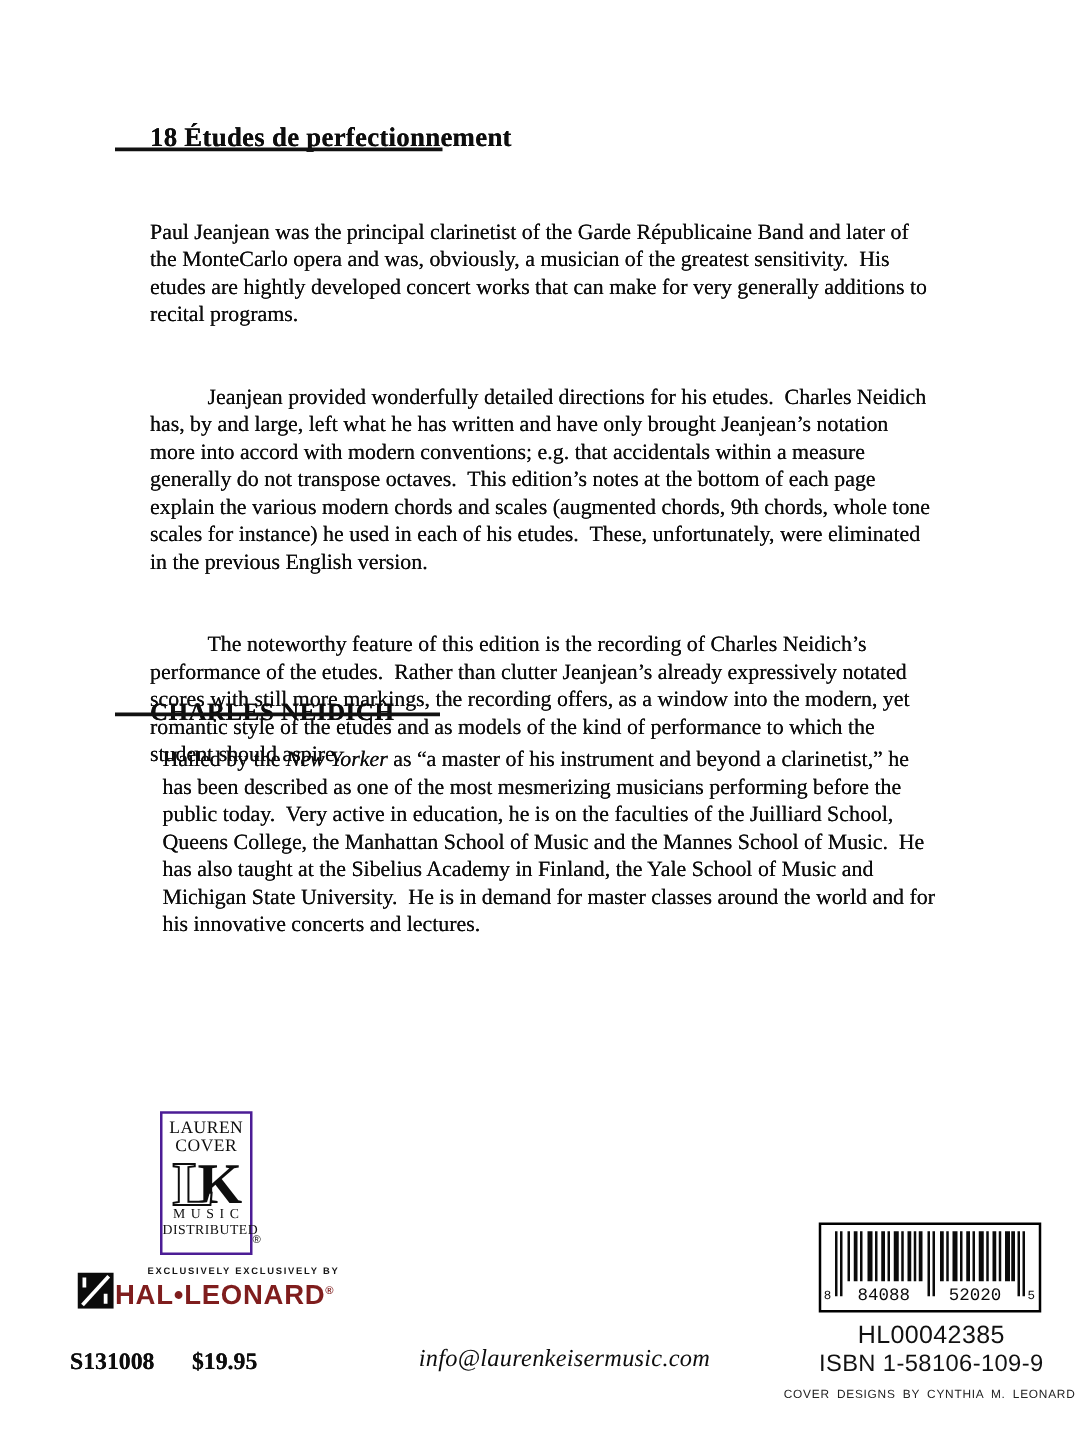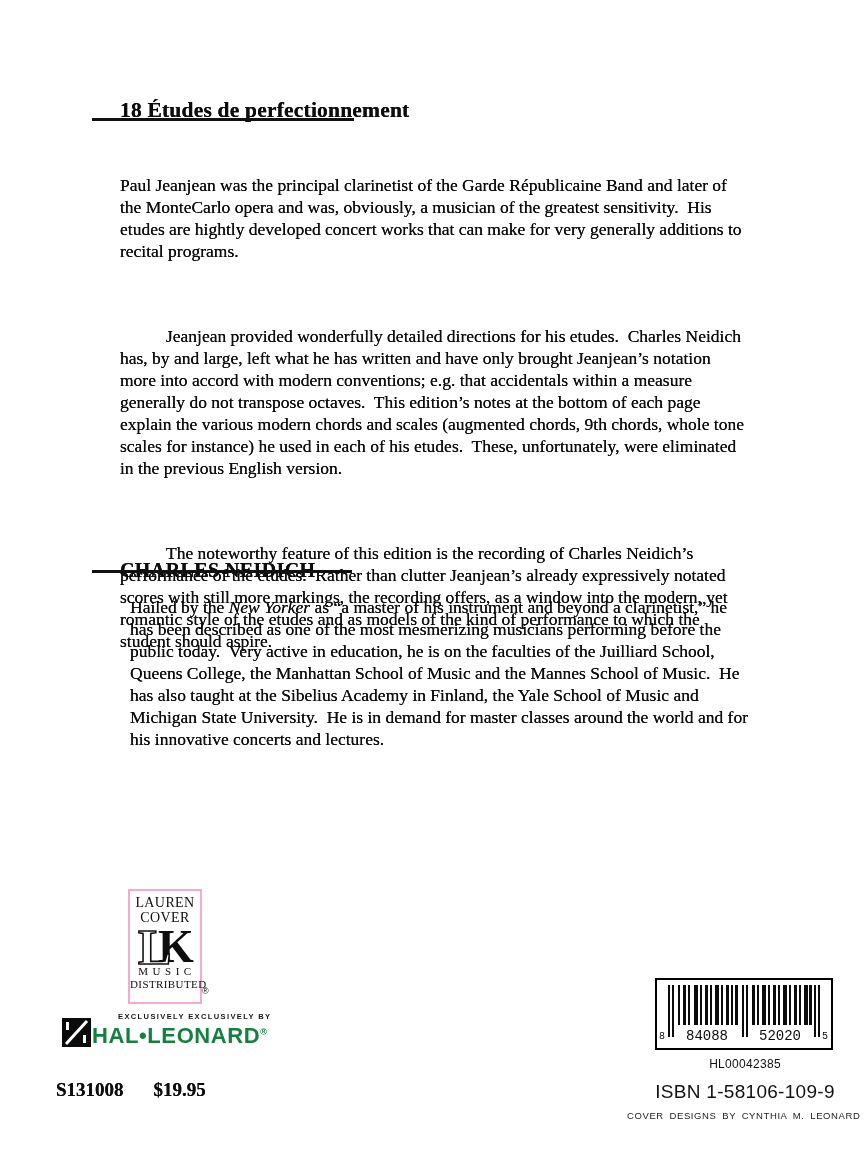--- a/index.html
+++ b/index.html
@@ -23,50 +23,50 @@
   .rule-neidich{left:92px;top:570px;width:260px;}
   .copy{
     position:absolute;left:120px;width:624px;
     font-size:17.5px;line-height:22px;
     text-shadow:0 0 .4px currentColor;
     white-space:pre-wrap;
   }
   .copy-etudes{top:130px;}
   .copy-neidich{top:552px;margin-left:10px;}
   .copy p{margin:0;}
-  .copy p.indent{text-indent:46px;margin-top:19px;}
+  .copy p.indent{text-indent:46px;}
   .sec-title-2{
     position:absolute;left:120px;top:542px;
     font-size:20px;font-weight:700;letter-spacing:0.4px;
     text-shadow:0 0 .5px currentColor;
   }
   i{font-style:italic;}
   
   .lk-box{
     position:absolute;left:128px;top:889px;
     width:70px;height:111px;
-    border:2px solid #f9a8d4;
+    border:2px solid #4c1d95;
     text-align:center;box-sizing:content-box;
   }
   .lk-top{padding-top:4px;font-size:14px;line-height:15px;letter-spacing:0.4px;}
   .lk-mono{display:block;margin:0 auto;}
   .lk-music{font-size:11px;letter-spacing:4.5px;line-height:12px;text-indent:4px;}
   .lk-pub{font-size:11px;letter-spacing:0.4px;line-height:15px;}
   .lk-reg{position:absolute;left:202px;top:986px;font-size:9px;font-family:"Liberation Sans",sans-serif;}
   
   .hl-square{position:absolute;left:62px;top:1018px;}
   .hl-distrib{
     position:absolute;left:118px;top:1012px;
     font-family:"Liberation Sans",sans-serif;
     font-size:7.5px;font-weight:700;letter-spacing:1.4px;color:#151515;
   }
   .hl-name{
     position:absolute;left:92px;top:1023px;
     font-family:"Liberation Sans",sans-serif;
-    font-size:22px;font-weight:700;letter-spacing:0.6px;color:#15803d;
+    font-size:22px;font-weight:700;letter-spacing:0.6px;color:#7f1d1d;
   }
   .hl-name sup{font-size:9px;vertical-align:8px;}
   
   .cat-row{
     position:absolute;left:56px;top:1079px;
     font-size:19px;font-weight:700;text-shadow:0 0 .5px currentColor;
   }
   .cat-row .catalog{margin-right:30px;text-align:center;}
   .email{
     position:absolute;left:335px;top:1077px;
@@ -78,21 +78,21 @@
     border:2px solid #000;background:#fff;
     display:flex;align-items:center;justify-content:center;
     box-sizing:border-box;
   }
   .bc-digit{font-family:"Liberation Mono",monospace;}
   .right-col{
     position:absolute;left:652px;width:186px;
     text-align:center;
     font-family:"Liberation Sans",sans-serif;color:#111;
   }
-  .hl-number{top:1057px;font-size:12px;letter-spacing:0.3px;}
+  .hl-number{top:1057px;font-size:20px;letter-spacing:0.3px;}
   .isbn{top:1081px;font-size:19px;letter-spacing:0.3px;}
   .credit{
     position:absolute;left:627px;top:1110px;
     font-family:"Liberation Sans",sans-serif;
     font-size:9.5px;letter-spacing:0.6px;word-spacing:2.5px;color:#222;
     white-space:nowrap;
   }
 </style>
 </head>
 <body>
@@ -135,20 +135,21 @@
     <rect x="4" y="4" width="3" height="8" fill="#ffffff"></rect>
     <rect x="21" y="17" width="3" height="8" fill="#ffffff"></rect>
   </svg>
   <div class="hl-distrib">EXCLUSIVELY EXCLUSIVELY BY</div>
   <div class="hl-name"><span>HAL•LEONARD</span><sup>®</sup></div>
 
   <div class="cat-row">
     <span class="catalog">S131008</span><span>$19.95</span>
   </div>
 
+  <div class="email">info@laurenkeisermusic.com</div>
 
   <div class="barcode-box">
     <svg width="172" height="62" viewBox="0 0 172 62">
       <g fill="#0b0b0b">
         <rect x="10" y="2" width="2" height="52"></rect>
           <rect x="14" y="2" width="2" height="52"></rect>
         <rect x="20" y="2" width="2" height="40"></rect>
           <rect x="25" y="2" width="3" height="40"></rect>
         <rect x="30" y="2" width="2" height="40"></rect>
           <rect x="36" y="2" width="4" height="40"></rect>

